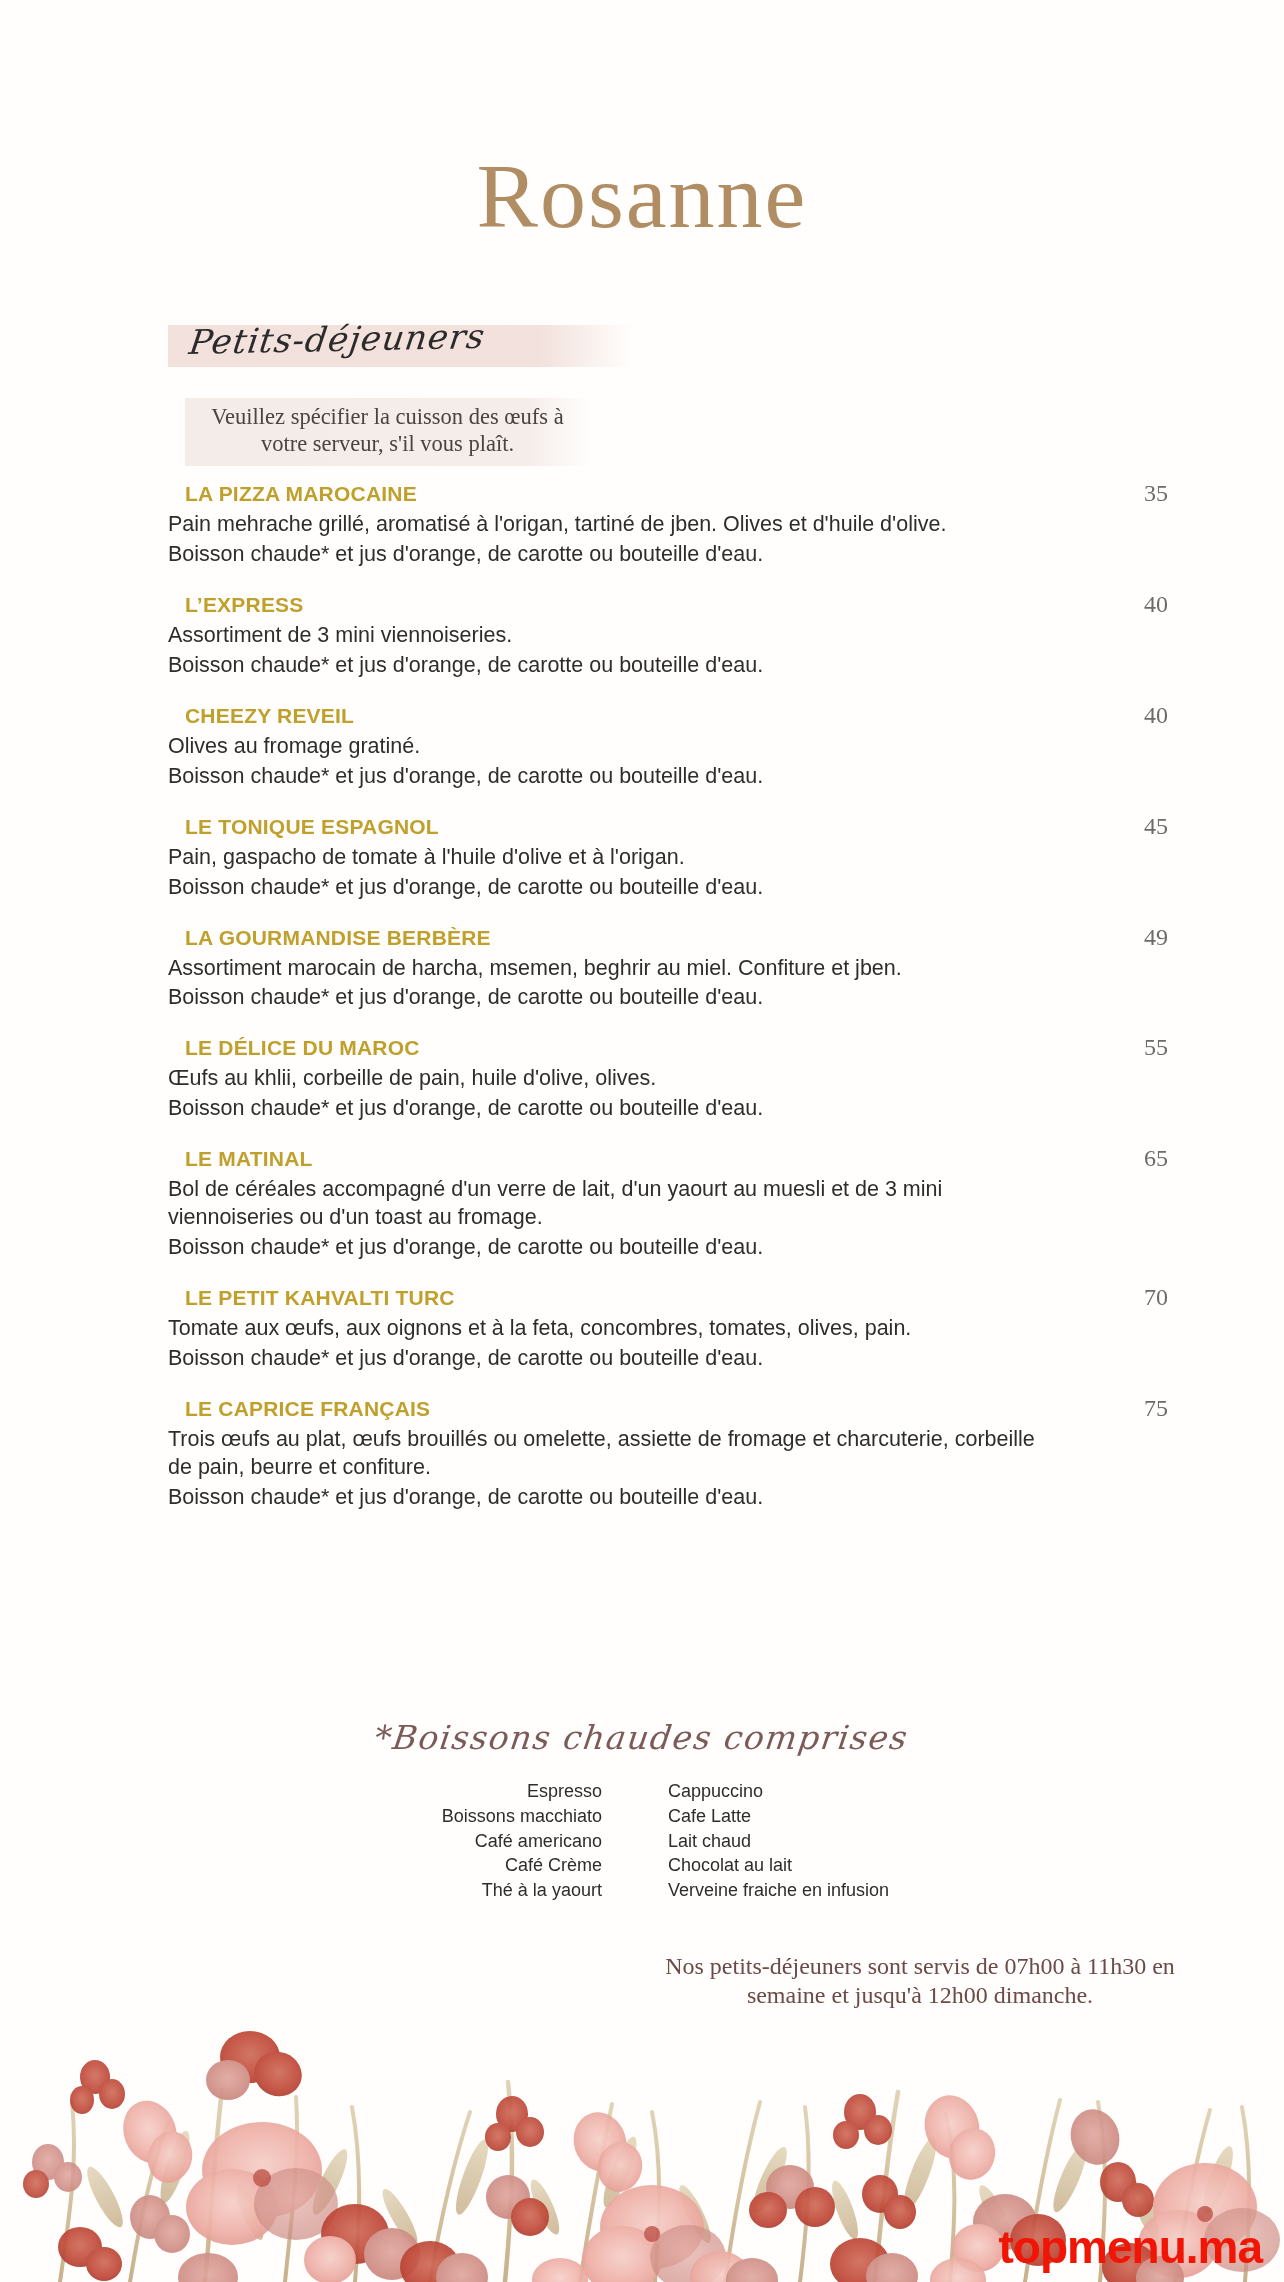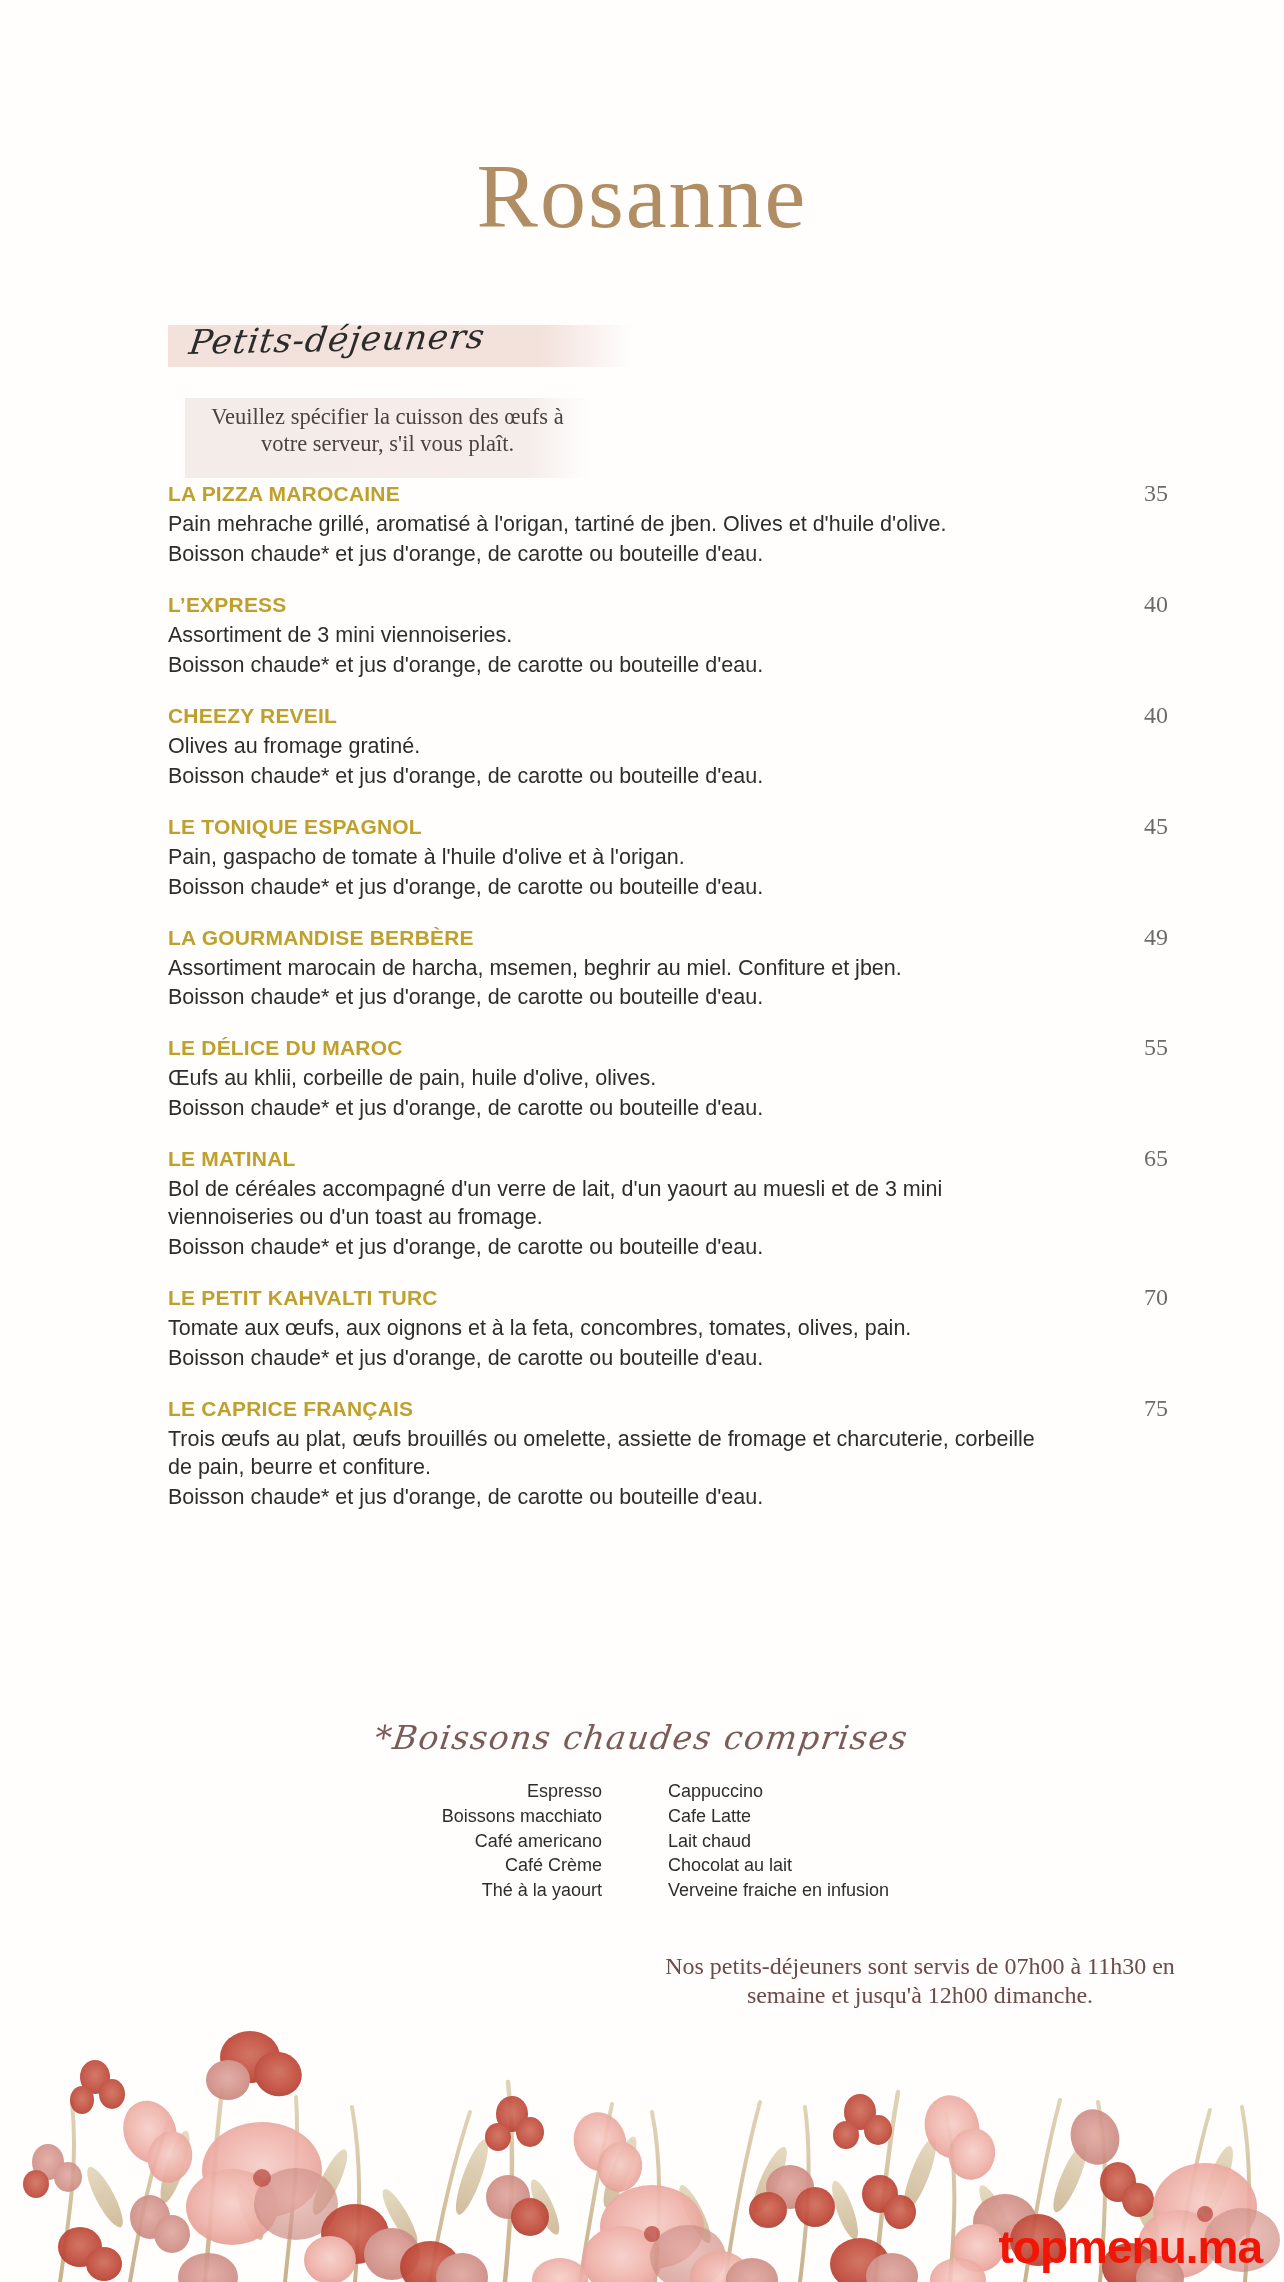--- a/index.html
+++ b/index.html
@@ -48,21 +48,21 @@
     color:#2b2b2b;
     letter-spacing:1px;
     transform:skewX(-9deg) rotate(-1.2deg);
     white-space:nowrap;
   }
 
   .section-note {
     position:absolute;
     top:398px; left:185px;
     width:405px;
-    padding:5px 10px 20px 10px;
+    padding:5px 10px 8px 10px;
     background:linear-gradient(to right, rgba(241,230,226,.75) 0%, rgba(241,230,226,.7) 85%, rgba(241,230,226,0) 100%);
     font-family:"Liberation Serif", serif;
     font-size:22.5px;
     line-height:1.22;
     color:#4a4340;
     text-align:center;
   }
 
   
   .menu {
@@ -77,20 +77,21 @@
     justify-content:space-between;
   }
   .item-name {
     font-family:"Liberation Sans", sans-serif;
     font-weight:bold;
     font-size:21px;
     letter-spacing:.2px;
     color:#bfa02c;
     text-transform:uppercase;
     padding-right:20px;
+    margin-left:17px;
   }
   .item-price {
     font-family:"Liberation Serif", serif;
     font-size:24px;
     color:#6b6b6b;
     min-width:60px;
     text-align:right;
     flex-shrink:0;
   }
   .item-desc {

